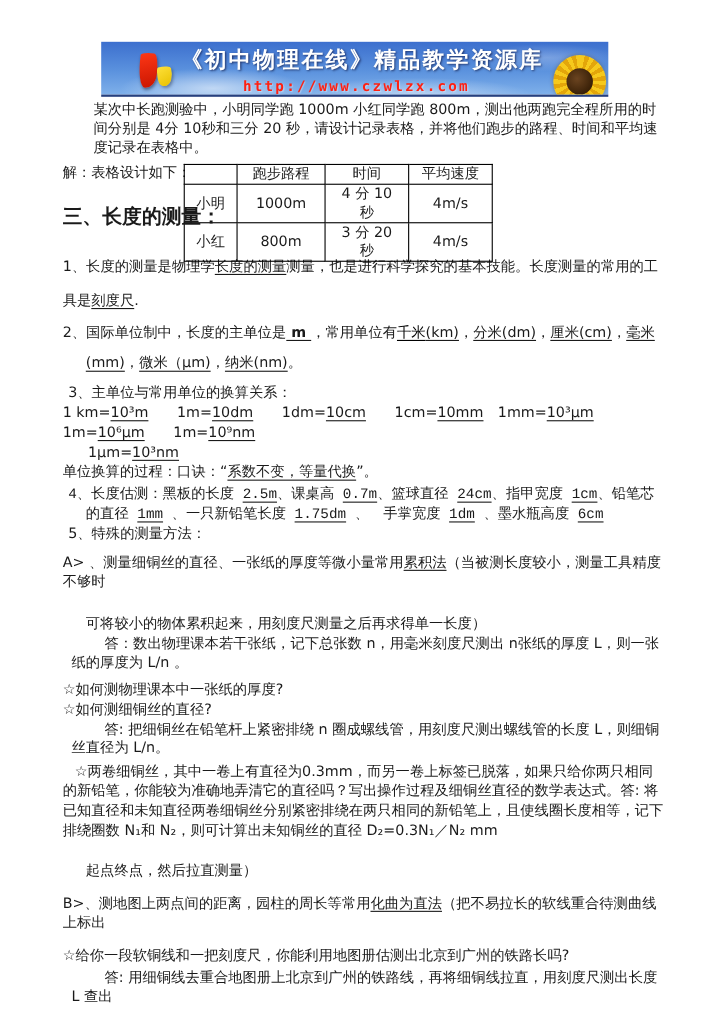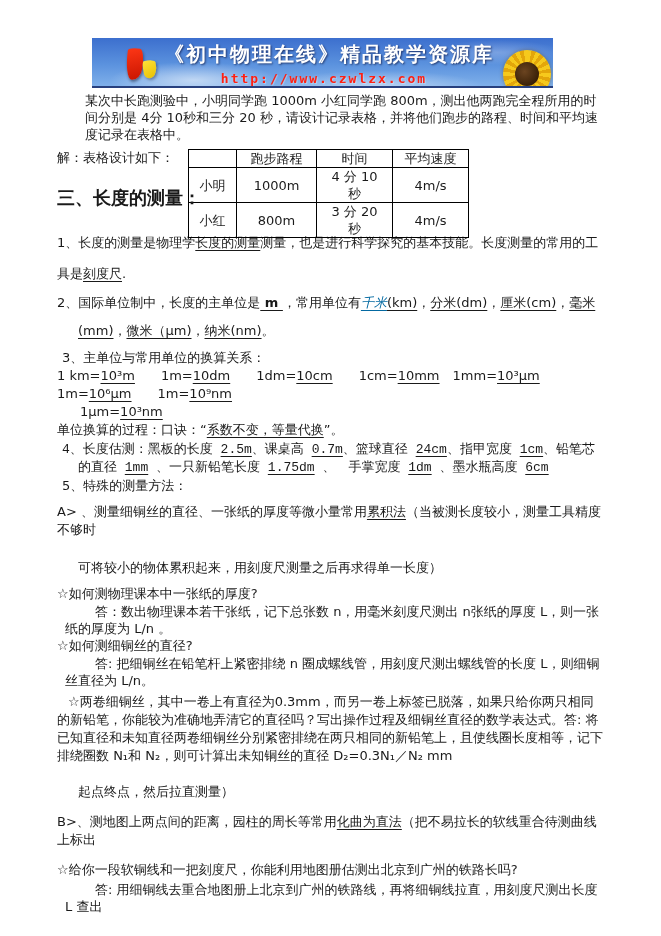--- a/index.html
+++ b/index.html
@@ -2,21 +2,21 @@
 <html><head>
 <meta charset="utf-8">
 <style>
   * { box-sizing: border-box; }
   html,body { margin:0; padding:0; }
   body {
     width:661px; height:936px; background:#ffffff; overflow:hidden;
     font-family:"DejaVu Sans", sans-serif; color:#1a1a1a;
   }
   .u { text-decoration:underline; text-underline-offset:3px; }
-  .gray { color:#0369a1;font-style:italic; }
+  .gray { color:#000000; }
   .bold { font-weight:bold; }
 
   
   .banner {
     position:relative; margin:38px 0 0 92px; width:461px; height:50px;
     overflow:hidden;
     background:
       radial-gradient(ellipse 120px 26px at 22% 88%, rgba(255,255,255,.55), rgba(255,255,255,0) 70%),
       radial-gradient(ellipse 150px 22px at 62% 100%, rgba(255,255,255,.45), rgba(255,255,255,0) 70%),
       radial-gradient(ellipse 90px 18px at 88% 30%, rgba(255,255,255,.25), rgba(255,255,255,0) 70%),
@@ -60,21 +60,21 @@
 
   
   .doc { width:548px; margin:0 0 0 57px; font-size:13px; line-height:17px; }
   .p { margin:0; }
 
   #p-problem { margin-top:4px; line-height:17px;margin-left:28px; }
 
   .solution-row { position:relative; height:80px; }
   .solution-label { position:absolute; left:0; top:6px; }
   .solution-table {
-    position:absolute; left:131px; top:6px; border-collapse:collapse;
+    position:absolute; left:110px; top:6px; border-collapse:collapse;
     font-size:13px; text-align:center;
   }
   .solution-table th, .solution-table td {
     border:1px solid #000; font-weight:normal; padding:0 6px; height:17px;
   }
   .solution-table th:nth-child(1), .solution-table td:nth-child(1) { width:48px; }
   .solution-table th:nth-child(2), .solution-table td:nth-child(2) { width:80px; }
   .solution-table th:nth-child(3), .solution-table td:nth-child(3) { width:76px; }
   .solution-table th:nth-child(4), .solution-table td:nth-child(4) { width:76px; }
 
@@ -154,22 +154,22 @@
   <p class="p" id="p-item1"><span>1、长度的测量是物理学</span><span class="u">长度的测量</span><span>测量，也是进行科学探究的基本技能。长度测量的常用的工具是</span><span class="u">刻度尺</span><span>.</span></p>
   <p class="p" id="p-item2"><span>2、国际单位制中，长度的主单位是</span><span class="u bold"> m </span><span>，常用单位有</span><span class="u gray">千米</span><span class="u">(km)</span><span>，</span><span class="u">分米(dm)</span><span>，</span><span class="u">厘米(cm)</span><span>，</span><span class="u">毫米(mm)</span><span>，</span><span class="u">微米（μm)</span><span>，</span><span class="u">纳米(nm)</span><span>。</span></p>
   <p class="p" id="p-item3"><span>3、主单位与常用单位的换算关系：</span></p>
   <p class="p" id="p-conv1"><span>1 km=</span><span class="u">10³m</span><span>　　1m=</span><span class="u">10dm</span><span>　　1dm=</span><span class="u">10cm</span><span>　　1cm=</span><span class="u">10mm</span><span>　1mm=</span><span class="u">10³μm</span><span>　1m=</span><span class="u">10⁶μm</span><span>　　1m=</span><span class="u">10⁹nm</span></p>
   <p class="p" id="p-conv2"><span>1μm=</span><span class="u">10³nm</span></p>
   <p class="p" id="p-mnemonic"><span>单位换算的过程：口诀：“</span><span class="u">系数不变，等量代换</span><span>”。</span></p>
   <p class="p" id="p-item4"><span>4、长度估测：黑板的长度 </span><span class="u">2.5m</span><span>、课桌高 </span><span class="u">0.7m</span><span>、篮球直径 </span><span class="u">24cm</span><span>、指甲宽度 </span><span class="u">1cm</span><span>、铅笔芯的直径 </span><span class="u">1mm</span><span> 、一只新铅笔长度 </span><span class="u">1.75dm</span><span> 、　手掌宽度 </span><span class="u">1dm</span><span> 、墨水瓶高度 </span><span class="u">6cm</span></p>
   <p class="p" id="p-item5"><span>5、特殊的测量方法：</span></p>
   <p class="p" id="p-methodA1"><span>A&gt; 、测量细铜丝的直径、一张纸的厚度等微小量常用</span><span class="u">累积法</span><span>（当被测长度较小，测量工具精度不够时</span></p>
   <p class="p" id="p-methodA2"><span>可将较小的物体累积起来，用刻度尺测量之后再求得单一长度）</span></p>
+  <p class="p" id="p-apaper"><span>答：数出物理课本若干张纸，记下总张数 n，用毫米刻度尺测出 n张纸的厚度 L，则一张纸的厚度为 L/n 。</span></p>
   <p class="p" id="p-qpaper"><span>☆如何测物理课本中一张纸的厚度?</span></p>
-  <p class="p" id="p-apaper"><span>答：数出物理课本若干张纸，记下总张数 n，用毫米刻度尺测出 n张纸的厚度 L，则一张纸的厚度为 L/n 。</span></p>
   <p class="p" id="p-qwire"><span>☆如何测细铜丝的直径?</span></p>
   <p class="p" id="p-awire"><span>答: 把细铜丝在铅笔杆上紧密排绕 n 圈成螺线管，用刻度尺测出螺线管的长度 L，则细铜丝直径为 L/n。</span></p>
   <p class="p" id="p-q2wires"><span>☆两卷细铜丝，其中一卷上有直径为0.3mm，而另一卷上标签已脱落，如果只给你两只相同的新铅笔，你能较为准确地弄清它的直径吗？写出操作过程及细铜丝直径的数学表达式。答: 将已知直径和未知直径两卷细铜丝分别紧密排绕在两只相同的新铅笔上，且使线圈长度相等，记下排绕圈数 N₁和 N₂，则可计算出未知铜丝的直径 D₂=0.3N₁／N₂ mm</span></p>
   <p class="p" id="p-methodB2"><span>起点终点，然后拉直测量）</span></p>
   <p class="p" id="p-methodB1"><span>B&gt;、测地图上两点间的距离，园柱的周长等常用</span><span class="u">化曲为直法</span><span>（把不易拉长的软线重合待测曲线上标出</span></p>
   <p class="p" id="p-qrailway"><span>☆给你一段软铜线和一把刻度尺，你能利用地图册估测出北京到广州的铁路长吗?</span></p>
   <p class="p" id="p-arailway"><span>答: 用细铜线去重合地图册上北京到广州的铁路线，再将细铜线拉直，用刻度尺测出长度 L 查出</span></p>
 
 </div>
 

